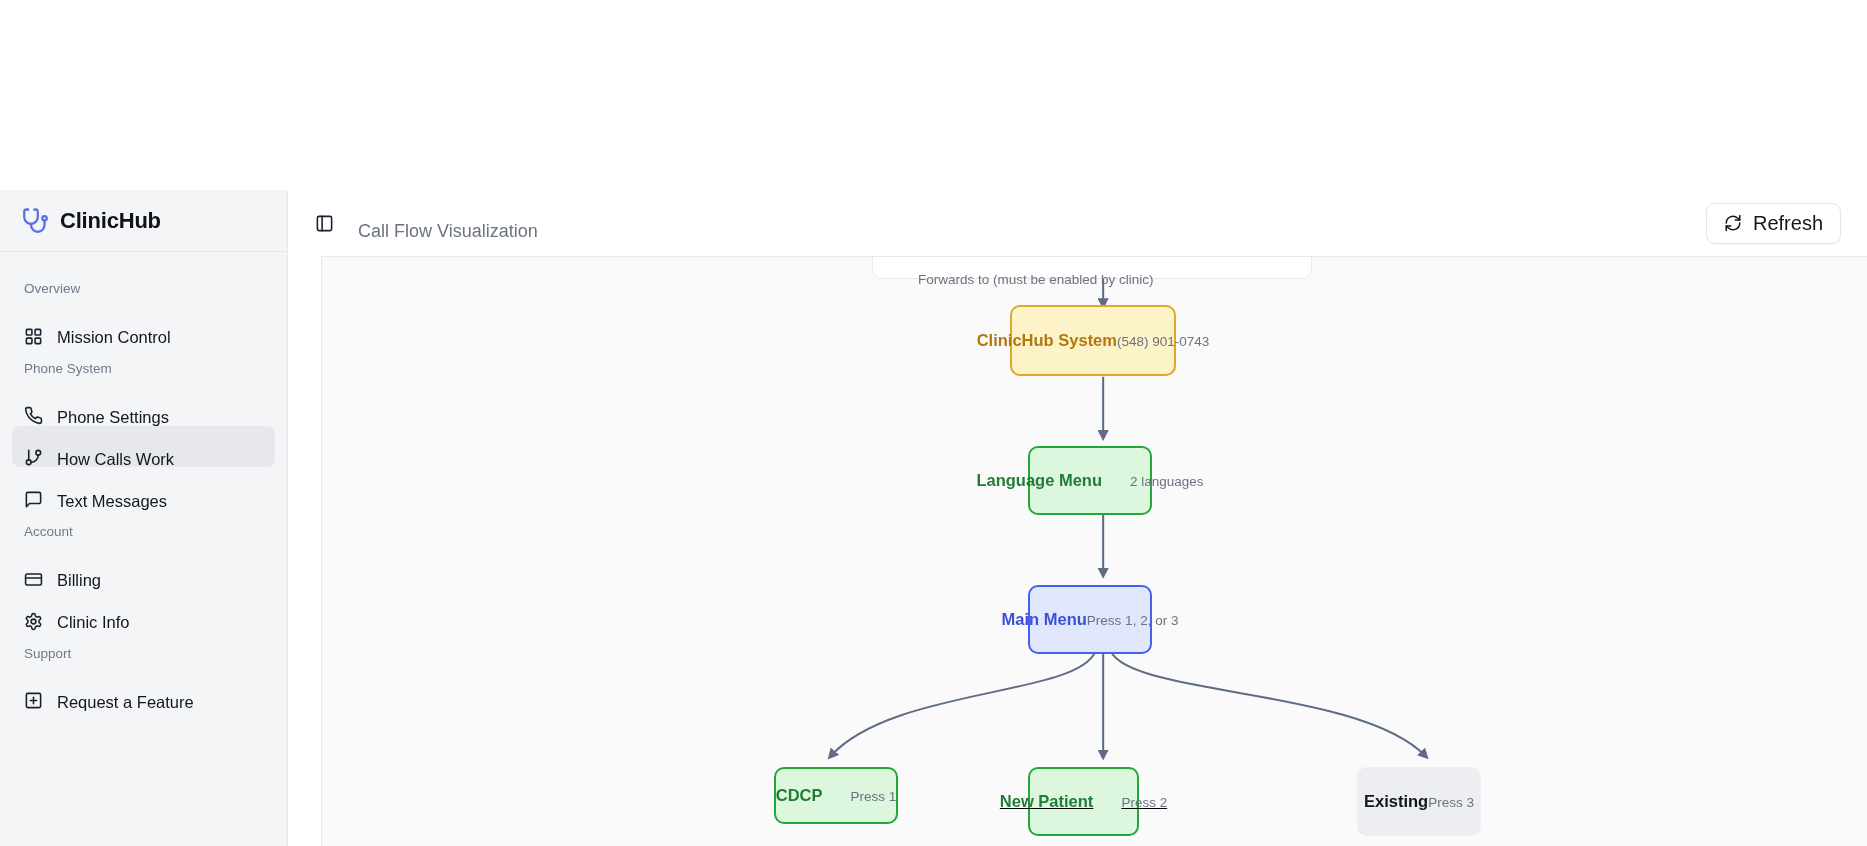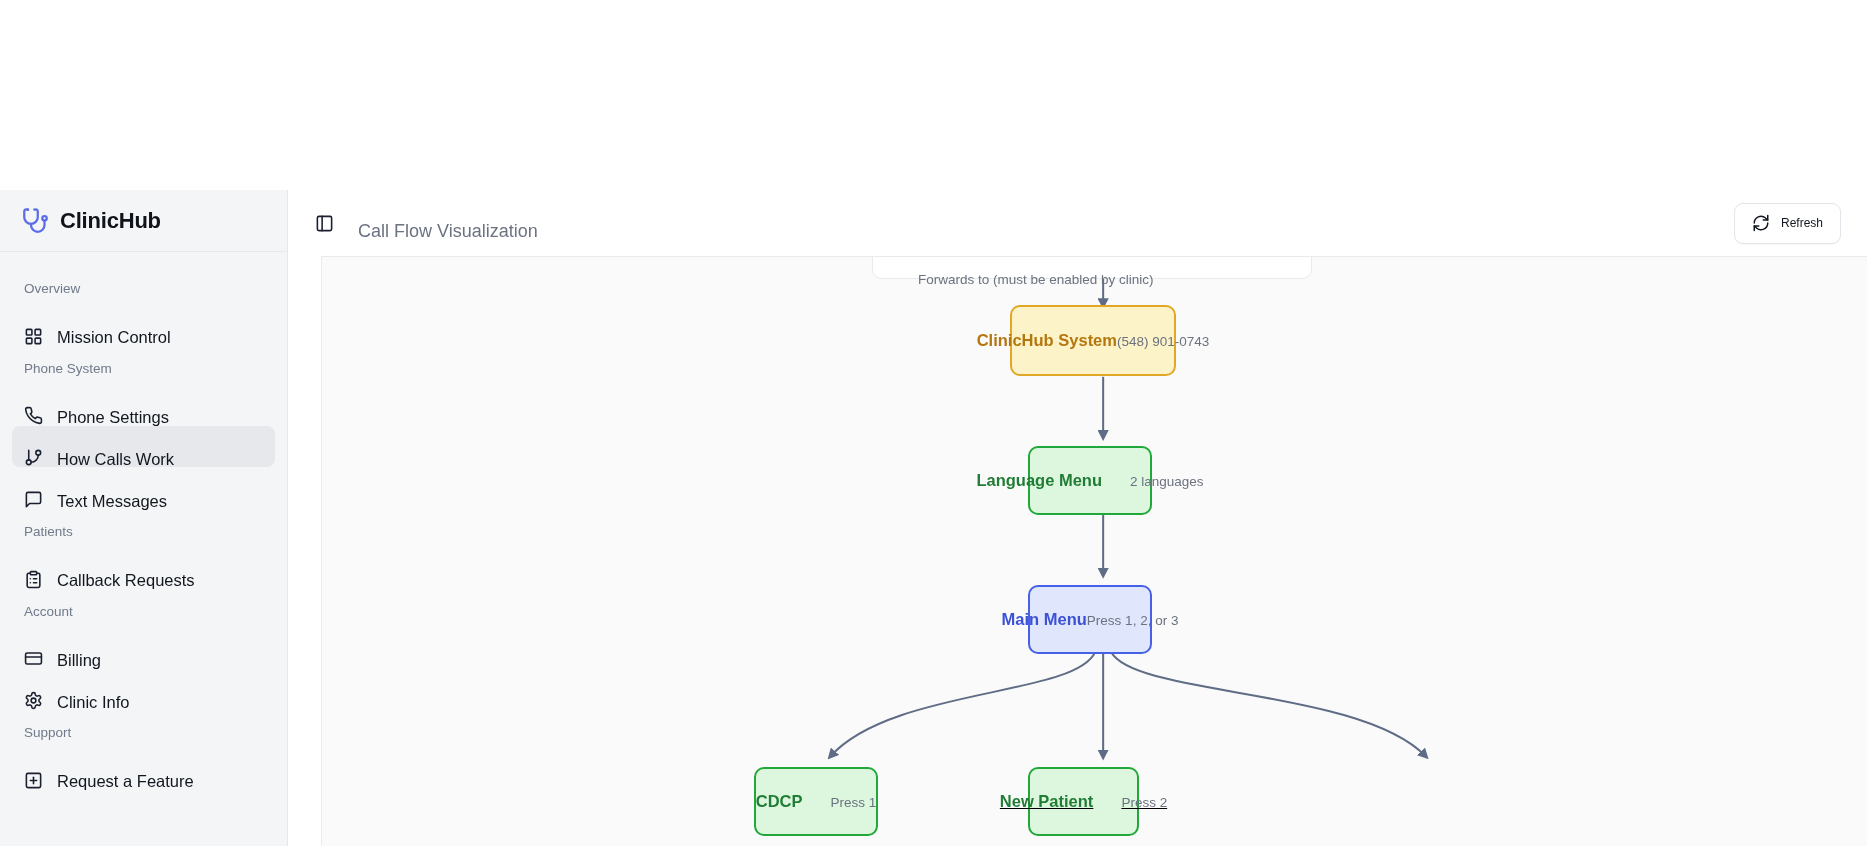--- a/index.html
+++ b/index.html
@@ -132,21 +132,21 @@
     height: 41px;
     padding: 0 17px;
     border: 1px solid #e2e5ea;
     border-radius: 9px;
     background: #ffffff;
     cursor: pointer;
     box-shadow: 0 1px 1px rgba(16,24,40,0.03);
   }
   #refresh-button .btn-icon { width: 18px; height: 18px; display: block; color: #11161f; flex: 0 0 18px; }
   #refresh-button .btn-label {
-    font-size: 12px;
+    font-size: 20px;
     font-weight: 500;
     color: #11161f;
     line-height: 1;
     white-space: nowrap;
   }
 
   
   #canvas-wrap {
     flex: 1 1 auto;
     position: relative;
@@ -272,36 +272,20 @@
         <div class="nav-item">
           <span class="nav-icon">
             <svg viewBox="0 0 24 24" fill="none" stroke="currentColor" stroke-width="2" stroke-linecap="round" stroke-linejoin="round">
               <path d="M21 15a2 2 0 0 1-2 2H7l-4 4V5a2 2 0 0 1 2-2h14a2 2 0 0 1 2 2z"></path>
             </svg>
           </span>
           <span class="nav-label">Text Messages</span>
         </div>
       </div>
 
-      <div class="nav-section">
-        <div class="nav-section-title">Patients</div>
-        <div class="nav-item">
-          <span class="nav-icon">
-            <svg viewBox="0 0 24 24" fill="none" stroke="currentColor" stroke-width="2" stroke-linecap="round" stroke-linejoin="round">
-              <rect x="8" y="2" width="8" height="4" rx="1"></rect>
-              <path d="M16 4h2a2 2 0 0 1 2 2v14a2 2 0 0 1-2 2H6a2 2 0 0 1-2-2V6a2 2 0 0 1 2-2h2"></path>
-              <path d="M12 11h4"></path>
-                <path d="M12 16h4"></path>
-              <path d="M8 11h.01"></path>
-                <path d="M8 16h.01"></path>
-            </svg>
-          </span>
-          <span class="nav-label">Callback Requests</span>
-        </div>
-      </div>
 
       <div class="nav-section">
         <div class="nav-section-title">Account</div>
 
         <div class="nav-item">
           <span class="nav-icon">
             <svg viewBox="0 0 24 24" fill="none" stroke="currentColor" stroke-width="2" stroke-linecap="round" stroke-linejoin="round">
               <rect x="2" y="5" width="20" height="14" rx="2"></rect>
               <line x1="2" y1="10" x2="22" y2="10"></line>
             </svg>
@@ -397,29 +381,33 @@
           <div class="node green" style="left:706px; top:189px; width:124px; height:69px;">
             <span class="node-title">Language Menu</span>
             <span class="node-sub">2 languages</span>
           </div>
 
           <div class="node blue" style="left:706px; top:328px; width:124px; height:69px;">
             <span class="node-title">Main Menu</span>
             <span class="node-sub">Press 1, 2, or 3</span>
           </div>
 
-          <div class="node green" style="left:432px; top:510px; width:124px; height:69px;">
+          <div class="node green" style="left:452px; top:510px; width:124px; height:57px;">
             <span class="node-title">CDCP</span>
             <span class="node-sub">Press 1</span>
           </div>
 
           <div class="node green" style="left:706px; top:510px; width:111px; height:69px;text-decoration:underline;">
             <span class="node-title">New Patient</span>
             <span class="node-sub">Press 2</span>
           </div>
 
+          <div class="node grey" style="left:1035px; top:510px; width:124px; height:69px;">
+            <span class="node-title">Existing</span>
+            <span class="node-sub">Press 3</span>
+          </div>
 
         </div>
       </div>
     </div>
 
   </section>
 </div>
 
 </body></html>

